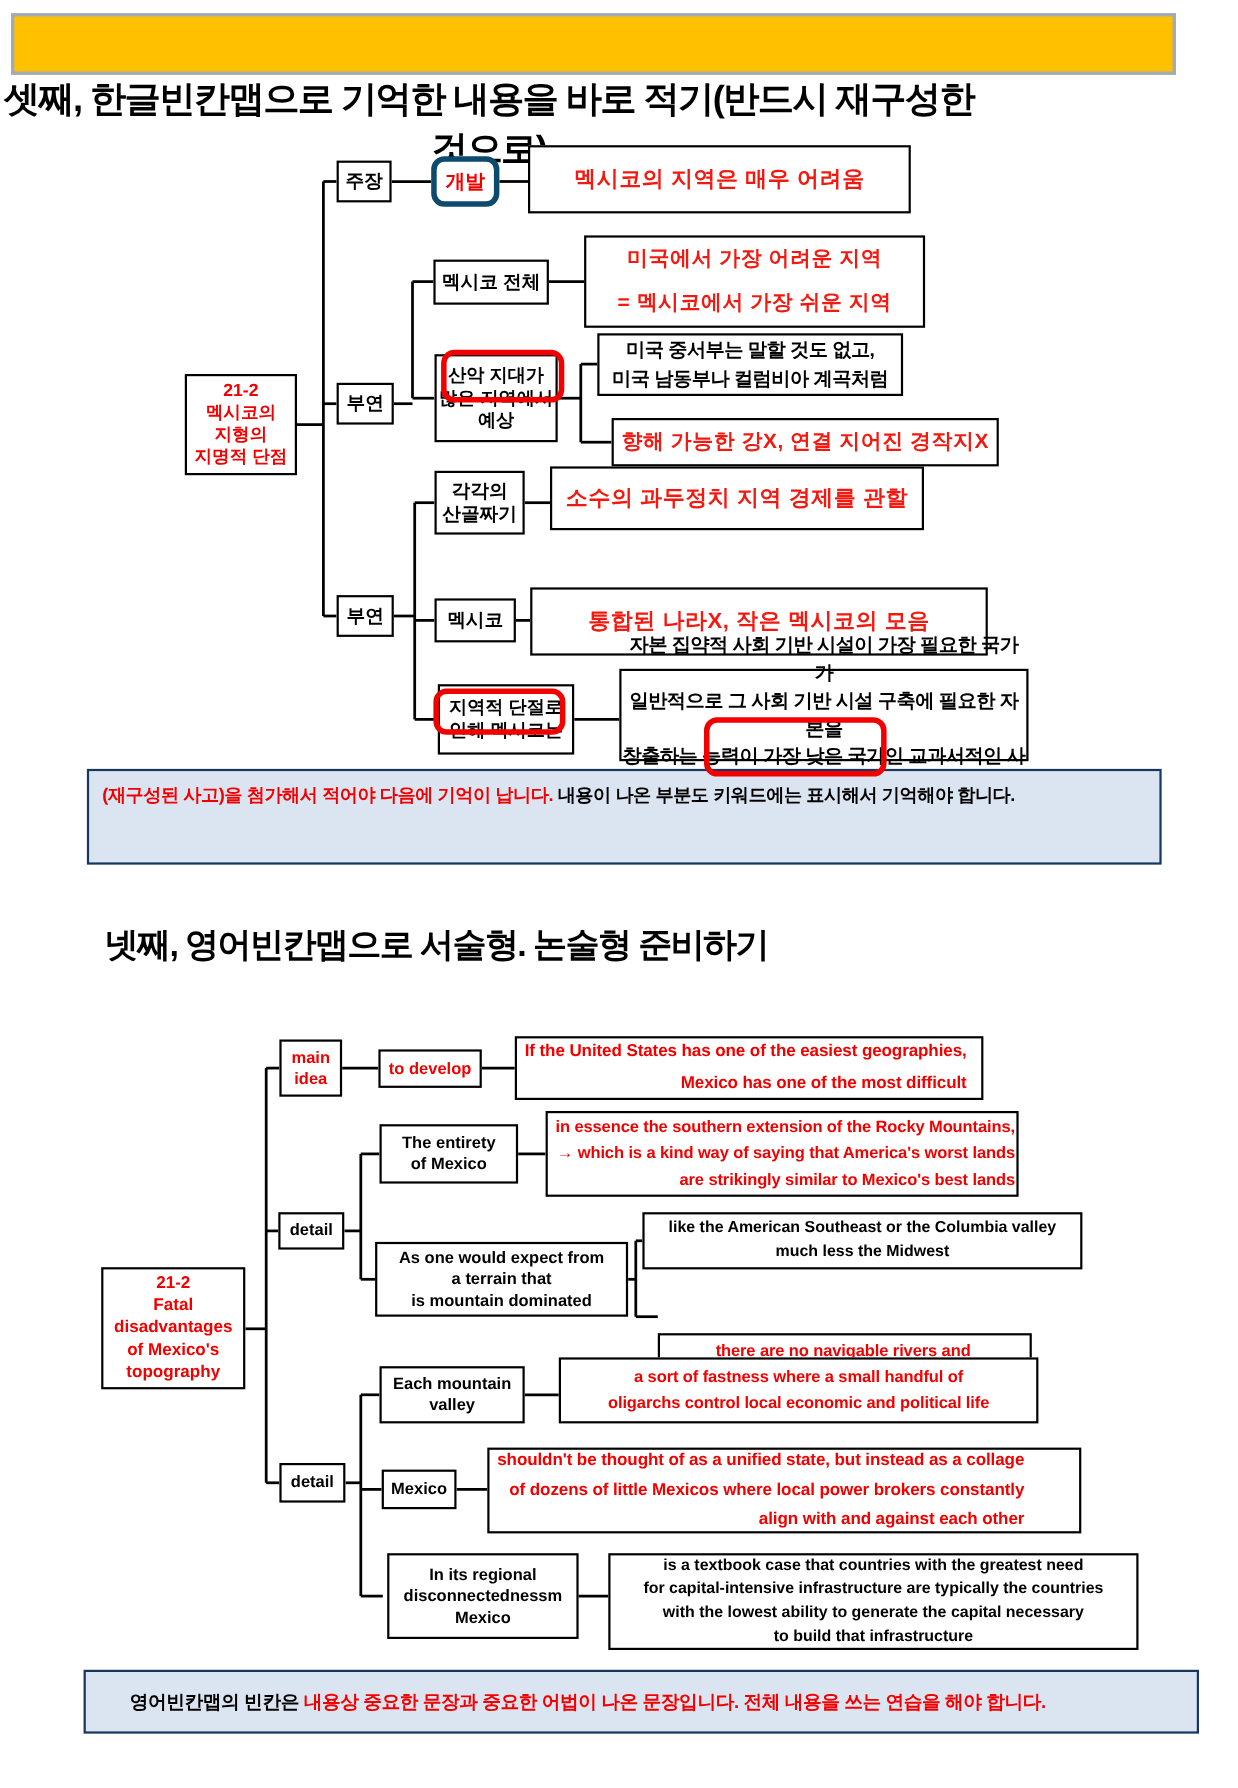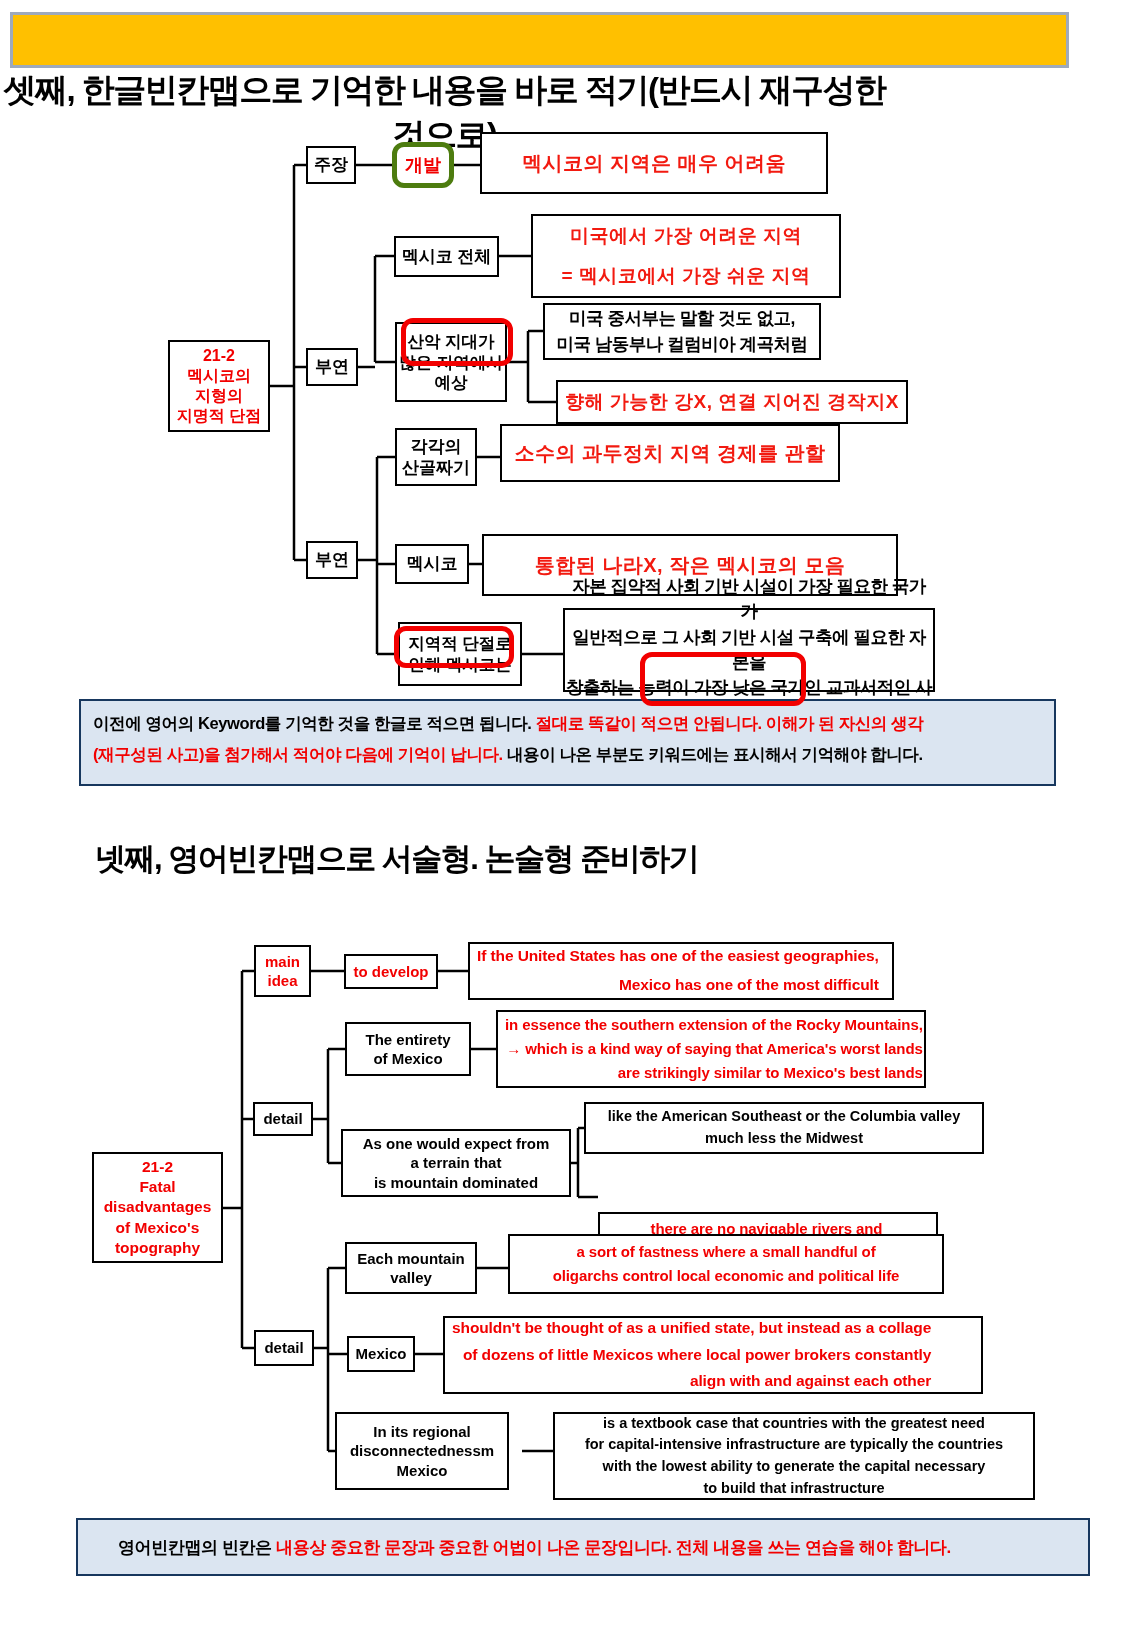--- a/index.html
+++ b/index.html
@@ -89,21 +89,21 @@
 
   <div class="title" style="left:0;top:68px;width:889px;text-align:center;font-size:33px;">셋째, 한글빈칸맵으로 기억한 내용을 바로 적기(반드시 재구성한 것으로)</div>
 
   <div class="box kr-label red" style="left:168px;top:340px;width:102px;height:92px;font-size:16px;">21-2
 멕시코의
 지형의
 지명적 단점</div>
 
   <div class="box kr-label" style="left:306px;top:146px;width:50px;height:38px;">주장</div>
 
-  <div class="box kr-label red" style="left:392px;top:142px;width:62px;height:46px;border:5px solid #4d7c0f;border-radius:12px;font-size:18px;">개발</div>
+  <div class="box kr-label red" style="left:392px;top:142px;width:62px;height:46px;border:5px solid #0c4a6e;border-radius:12px;font-size:18px;">개발</div>
 
   <div class="box kr-hand" style="left:480px;top:132px;width:348px;height:62px;">멕시코의 지역은 매우 어려움</div>
 
   <div class="box kr-label" style="left:394px;top:236px;width:105px;height:41px;">멕시코 전체</div>
 
   <div class="box kr-hand" style="left:531px;top:214px;width:310px;height:84px;line-height:2.1;font-size:19px;">미국에서 가장 어려운 지역
 = 멕시코에서 가장 쉬운 지역</div>
 
   <div class="box kr-label" style="left:306px;top:348px;width:52px;height:38px;">부연</div>
 
@@ -131,21 +131,20 @@
 
   <div class="box kr-hand" style="left:482px;top:534px;width:416px;height:62px;">통합된 나라X, 작은 멕시코의 모음</div>
   <div class="red-frame" style="left:394px;top:626px;width:110px;height:32px;"></div>
 
   <div class="box kr-big" style="left:563px;top:608px;width:372px;height:84px;">자본 집약적 사회 기반 시설이 가장 필요한 국가가
 일반적으로 그 사회 기반 시설 구축에 필요한 자본을
 창출하는 능력이 가장 낮은 국가인 교과서적인 사례</div>
   <div class="red-frame" style="left:640px;top:652px;width:156px;height:44px;"></div>
 
   <div class="note note1" style="left:79px;top:699px;width:973px;height:76px;">
-    <div class="ln"><span>이전에 영어의 Keyword를 기억한 것을 한글로 적으면 됩니다. </span><span class="red">절대로 똑같이 적으면 안됩니다. 이해가 된 자신의 생각</span></div>
     <div class="ln"><span class="red">(재구성된 사고)을 첨가해서 적어야 다음에 기억이 납니다.</span><span>  내용이 나온 부분도 키워드에는 표시해서 기억해야 합니다.</span></div>
   </div>
 
   <div class="title" style="left:95px;top:838px;font-size:31px;">넷째, 영어빈칸맵으로 서술형. 논술형 준비하기</div>
 
   <div class="box en-label red" style="left:92px;top:1152px;width:131px;height:111px;font-size:15.5px;">21-2
 Fatal
 disadvantages
 of Mexico's
 topography</div>
@@ -184,21 +183,21 @@
 oligarchs control local economic and political life</div>
 
   <div class="box en-label" style="left:254px;top:1330px;width:60px;height:36px;">detail</div>
 
   <div class="box en-label" style="left:347px;top:1336px;width:68px;height:36px;">Mexico</div>
 
   <div class="box en-red ta-left" style="left:443px;top:1316px;width:540px;height:78px;font-size:15.5px;line-height:1.7;">shouldn't be thought of as a unified state, but instead as a collage
 of dozens of little Mexicos where local power brokers constantly
 align with and against each other</div>
 
-  <div class="box en-label" style="left:335px;top:1412px;width:174px;height:78px;">In its regional
+  <div class="box en-label" style="left:352px;top:1412px;width:174px;height:78px;">In its regional
 disconnectednessm
 Mexico</div>
 
   <div class="box en-big" style="left:553px;top:1412px;width:482px;height:88px;">is a textbook case that countries with the greatest need
 for capital-intensive infrastructure are typically the countries
 with the lowest ability to generate the capital necessary
 to build that infrastructure</div>
 
   <div class="note note2" style="left:76px;top:1518px;width:982px;height:54px;padding-left:28px;">
     <div class="ln"><span>영어빈칸맵의 빈칸은 </span><span class="red">내용상 중요한 문장과 중요한 어법이 나온 문장입니다. 전체 내용을 쓰는 연습을 해야 합니다.</span></div>

